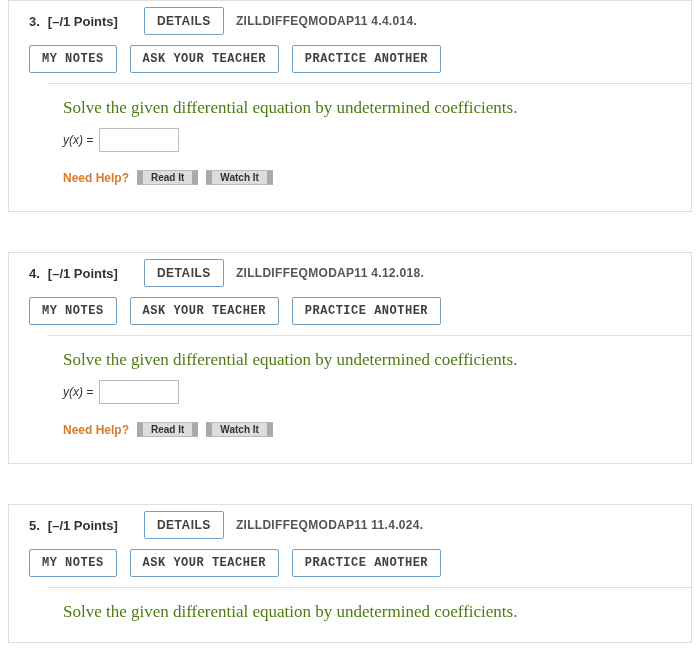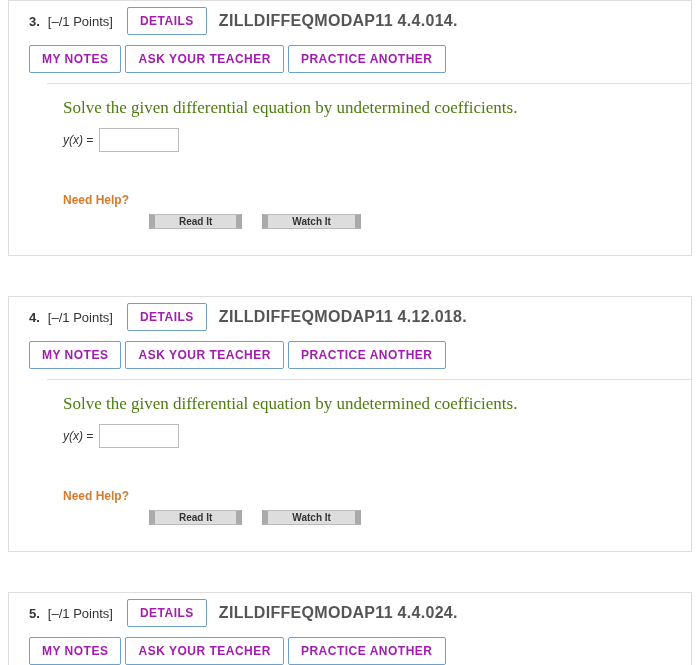--- a/index.html
+++ b/index.html
@@ -21,46 +21,47 @@
     display: flex;
     align-items: center;
     flex-wrap: wrap;
     gap: 6px;
   }
   .qnum {
     font-weight: bold;
     margin-right: 2px;
   }
   .qpoints {
-    font-weight: normal;
-    margin-right: 8px;
+    font-weight: bold;
+    margin-right: 20px;
   }
   .btn {
     display: inline-block;
     border: 1px solid #6fa0c8;
-    color: #a21caf;
+    color: #404040;
     background: #fff;
     padding: 6px 12px;
     font-size: 12px;
     font-weight: bold;
     letter-spacing: 0.5px;
     cursor: pointer;
     border-radius: 2px;
   }
   .source {
     color: #555;
     font-weight: bold;
-    font-size: 16px;
+    font-size: 12px;
     letter-spacing: 0.3px;
     margin-left: 6px;
   }
   .qtoolbar {
     padding: 4px 10px 10px 20px;
     display: flex;
-    gap: 4px;
+    gap: 13px;
+    font-family: Liberation Mono, monospace;
   }
   .qbody {
     border-top: 1px solid #ddd;
     margin-left: 38px;
     padding: 14px 16px 26px 16px;
   }
   .prompt {
     font-family: Georgia, 'Times New Roman', serif;
     font-size: 17px;
     color: #4d7c0f;
@@ -87,39 +88,38 @@
   .ansinput {
     border: 1px solid #bbb;
     width: 70px;
     height: 22px;
     padding: 0 4px;
     font-size: 12px;
   }
   .help {
     display: flex;
     align-items: center;
-    gap: 20px;
+    gap: 8px;
     font-size: 12px;
   }
   .helplabel {
     color: #d87b2a;
     font-weight: bold;
   }
   .helpbtn {
     display: inline-block;
     background: #ddd;
     border: 1px solid #bbb;
     border-left: 6px solid #aaa;
     border-right: 6px solid #aaa;
-    padding: 1px 24px;
+    padding: 1px 8px;
     font-size: 10px;
     font-weight: bold;
     color: #333;
     cursor: pointer;
-    margin-top: 44px;
   }
 </style>
 </head>
 <body>
 
 <div class="question">
   <div class="qheader">
     <span class="qnum">3.</span>
     <span class="qpoints">[–/1 Points]</span>
     <span class="btn">DETAILS</span>
@@ -168,21 +168,21 @@
       <span class="helpbtn">Watch It</span>
     </div>
   </div>
 </div>
 
 <div class="question" style="margin-bottom:0;">
   <div class="qheader">
     <span class="qnum">5.</span>
     <span class="qpoints">[–/1 Points]</span>
     <span class="btn">DETAILS</span>
-    <span class="source">ZILLDIFFEQMODAP11 4.4.024.</span>
+    <span class="source">ZILLDIFFEQMODAP11 11.4.024.</span>
   </div>
   <div class="qtoolbar">
     <span class="btn">MY NOTES</span>
     <span class="btn">ASK YOUR TEACHER</span>
     <span class="btn">PRACTICE ANOTHER</span>
   </div>
   <div class="qbody" style="padding-bottom:10px;">
     <div class="prompt">Solve the given differential equation by undetermined coefficients.</div>
 
   </div>

